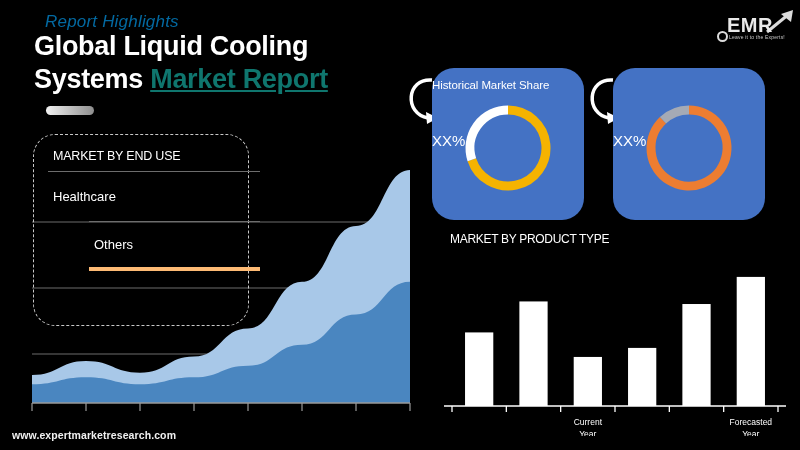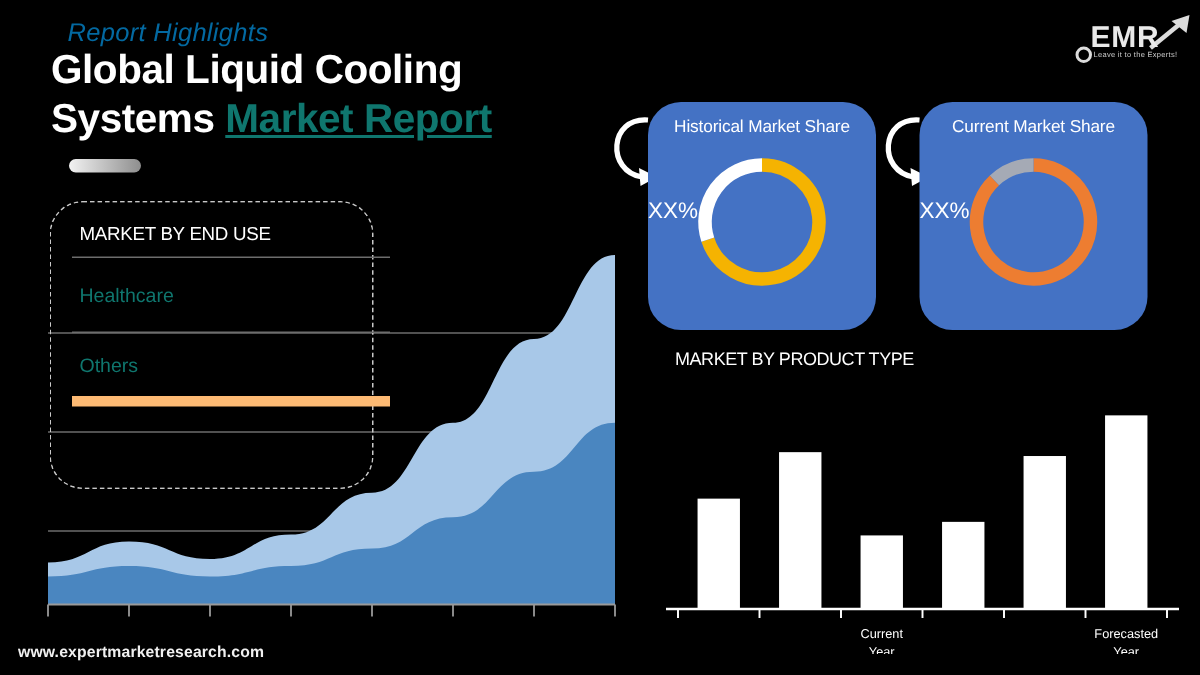--- a/index.html
+++ b/index.html
@@ -51,35 +51,35 @@
   }
   #enduse-card .card-title {
     position:absolute; left:19px; top:14px;
     font-size:12.5px; color:#ffffff; letter-spacing:-.2px; white-space:nowrap;
   }
   #enduse-card .rows { position:absolute; left:14px; top:36px; right:-12px; }
   #enduse-card .erow {
     height:50px; border-top:1px solid #6d6d6d;
     display:flex; align-items:center;
   }
-  #enduse-card .erow:last-child { border-bottom:7px solid #fdba74; }
-  #enduse-card .erow span { font-size:13px; color:#0f766e; padding-left:5px; }
+  #enduse-card .erow:last-child { border-bottom:4px solid #fdba74;margin-left:41px; }
+  #enduse-card .erow span { font-size:13px; color:#ffffff; padding-left:5px; }
 
   
   #area-chart { position:absolute; left:26px; top:160px; width:390px; height:252px; }
 
   
   .share-card {
     position:absolute; top:68px; width:152px; height:152px;
     background:#4472c4; border-radius:22px;
   }
   #card-historical { left:432px; }
   #card-current { left:613px; }
   .share-card .sc-title {
-    position:absolute; left:0; right:0; top:11px; text-align:center;
+    position:absolute; left:0; right:0; top:11px; 
     font-size:11.5px; color:#ffffff; letter-spacing:-.1px;
   }
   .share-card .donut { position:absolute; left:26px; top:30px; }
   .share-card .donut-label {
     position:absolute; left:0; right:0; top:64px; 
     font-size:15px; color:#ffffff;
   }
   .swoosh { position:absolute; top:72px; width:48px; height:64px; }
   #swoosh-1 { left:402px; }
   #swoosh-2 { left:583px; }
@@ -166,21 +166,20 @@
   <svg class="donut" width="100" height="100" viewBox="0 0 100 100">
     <g id="donut-0">
         <path d="M50,12 A38,38 0 1 1 13.859852380784169,61.74264578624802" stroke="#f5b301" stroke-width="9" fill="none"></path>
         <path d="M13.859852380784169,61.74264578624802 A38,38 0 0 1 49.99999999999999,12" stroke="#ffffff" stroke-width="9" fill="none"></path>
       </g>
   </svg>
   <div class="donut-label">XX%</div>
 </div>
 
 <div class="share-card" id="card-current">
-  <div class="sc-title">Current Market Share</div>
   <svg class="donut" width="100" height="100" viewBox="0 0 100 100">
     <g id="donut-1">
         <path d="M50,12 A38,38 0 1 1 23.98720997470982,22.29919215798637" stroke="#ed7d31" stroke-width="9" fill="none"></path>
         <path d="M23.98720997470982,22.29919215798637 A38,38 0 0 1 49.99999999999999,12" stroke="#a5aab5" stroke-width="9" fill="none"></path>
       </g>
   </svg>
   <div class="donut-label">XX%</div>
 </div>
 
 <div id="product-title">MARKET BY PRODUCT TYPE</div>

